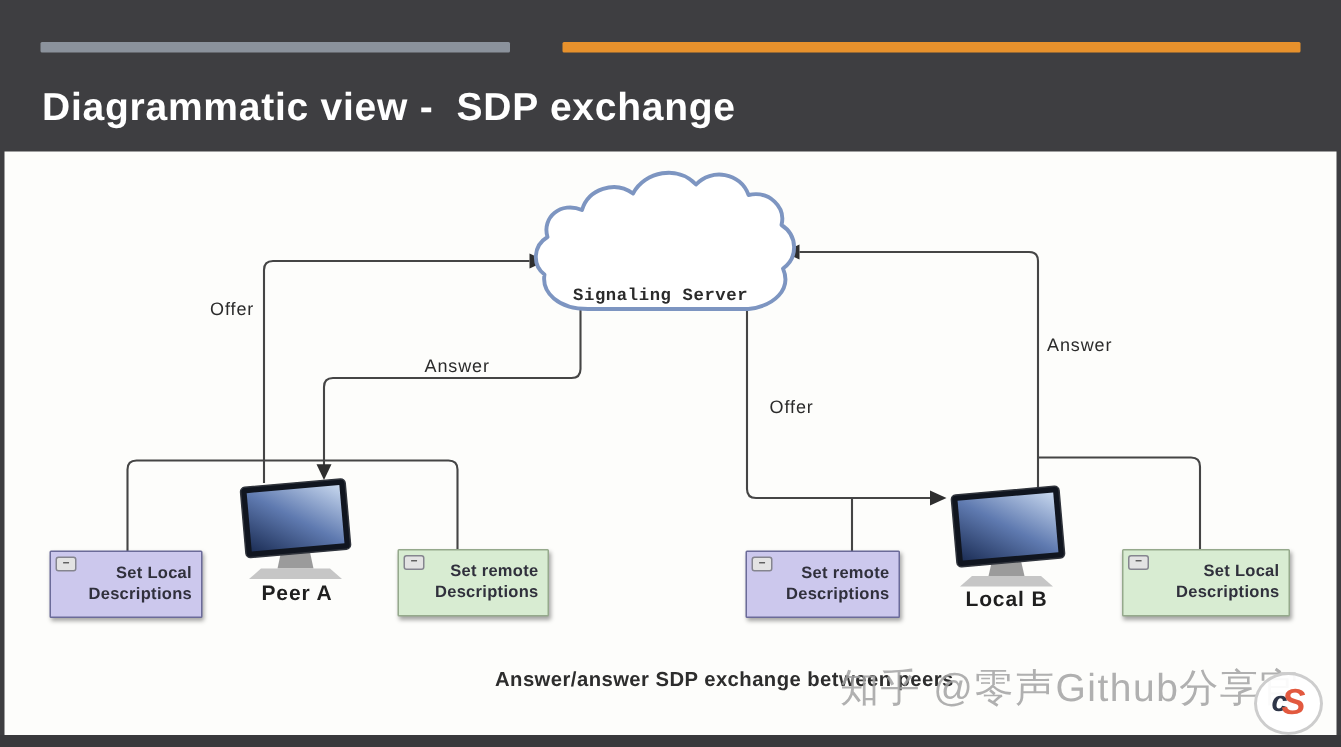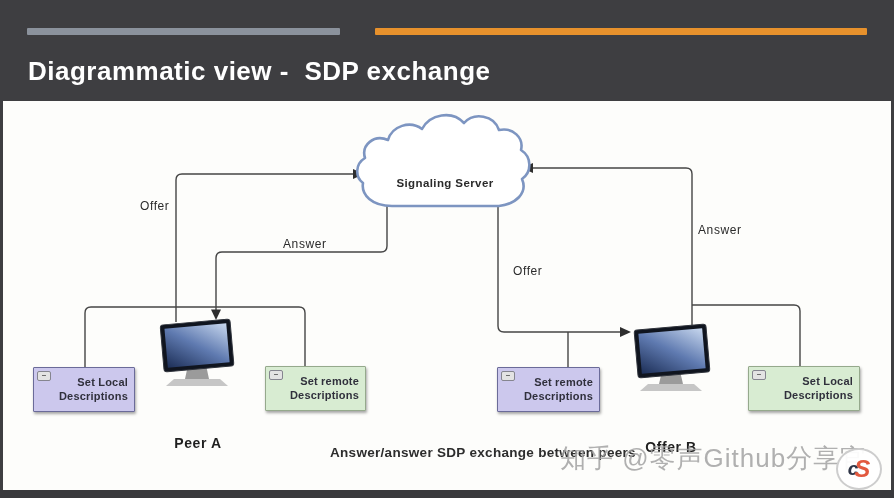--- a/index.html
+++ b/index.html
@@ -16,32 +16,32 @@
     position:absolute;left:28px;top:56px;color:#ffffff;
     font-size:26px;font-weight:bold;letter-spacing:.5px;white-space:pre;
   }
   
   .panel{position:absolute;left:3px;top:101px;right:3px;bottom:8px;background:#fdfdfb;}
   .footer-bar{position:absolute;left:0;right:0;bottom:0;height:8px;background:#39393c;}
   
   svg.overlay{position:absolute;left:0;top:0;pointer-events:none;}
   
   .cloud-label{
-    position:absolute;left:382px;top:177px;width:126px;text-align:center;
-    font-size:11.5px;font-weight:bold;color:#2b2b2b;letter-spacing:.4px;
+    position:absolute;left:382px;top:191px;width:126px;
+    font-size:11.5px;font-weight:bold;color:#2b2b2b;letter-spacing:.4px;font-family:Liberation Mono, monospace;
   }
   
   .edge-label{
     position:absolute;font-size:12px;font-weight:normal;color:#2b2b2b;
     letter-spacing:.6px;white-space:nowrap;
   }
   
   .peer-label{
     position:absolute;width:70px;text-align:center;font-size:14px;
-    font-weight:bold;color:#1f1f1f;letter-spacing:.6px;margin-top:48px;
+    font-weight:bold;color:#1f1f1f;letter-spacing:.6px;
   }
   
   .dbox{
     position:absolute;border:1.5px solid;border-radius:1px;
     box-shadow:1px 2px 3px rgba(0,0,0,.35);
     display:flex;align-items:center;justify-content:center;
   }
   .dbox.purple{background:#ccc8ed;border-color:#6b6b99;}
   .dbox.green{background:#d8ecd2;border-color:#95a98c;}
   .dbox .lbl{
@@ -140,21 +140,21 @@
   </svg>
 
   <div class="cloud-label">Signaling Server</div>
 
   <div class="edge-label" style="left:140px;top:199px;">Offer</div>
   <div class="edge-label" style="left:283px;top:237px;">Answer</div>
   <div class="edge-label" style="left:513px;top:264px;">Offer</div>
   <div class="edge-label" style="left:698px;top:223px;">Answer</div>
 
   <div class="peer-label" style="left:163px;top:387px;">Peer A</div>
-  <div class="peer-label" style="left:636px;top:391px;">Offer B</div>
+  <div class="peer-label" style="left:636px;top:391px;">Local B</div>
 
   <div class="dbox purple" style="left:33px;top:367px;width:100px;height:43px;">
     <span class="chip">–</span>
     <span class="lbl">Set Local Descriptions</span>
   </div>
   <div class="dbox green" style="left:265px;top:366px;width:99px;height:43px;">
     <span class="chip">–</span>
     <span class="lbl">Set remote Descriptions</span>
   </div>
   <div class="dbox purple" style="left:497px;top:367px;width:101px;height:43px;">

